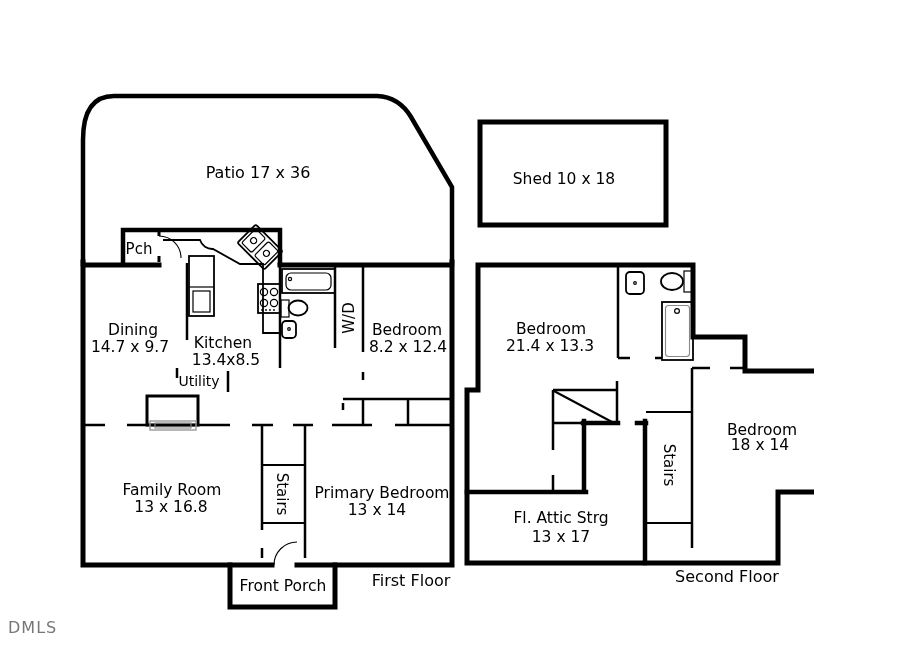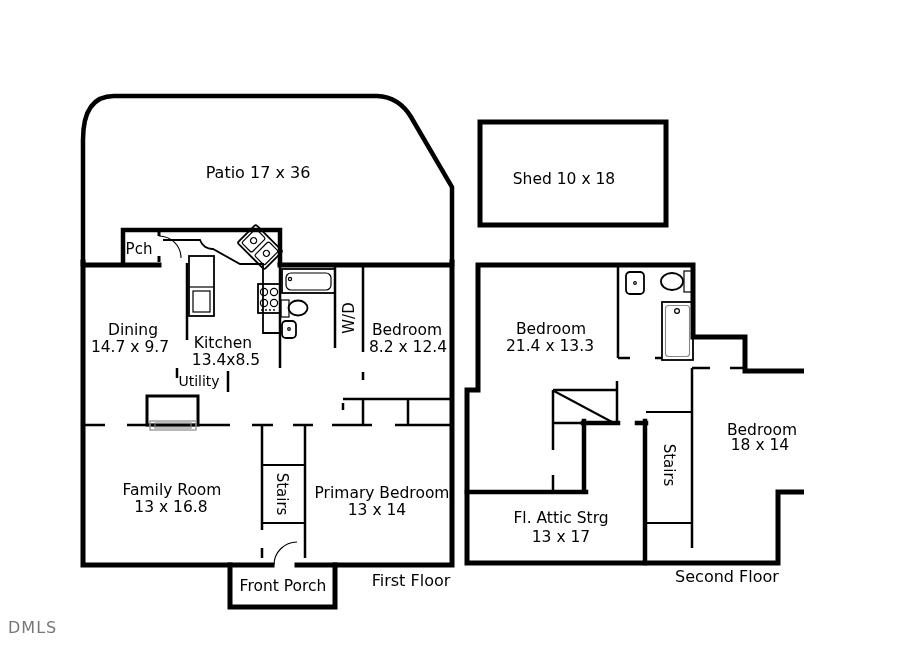--- a/index.html
+++ b/index.html
@@ -1,17 +1,17 @@
 <!DOCTYPE html>
 <html><head>
 <meta charset="utf-8">
 <style>
   html,body{margin:0;padding:0;background:#ffffff;}
   #stage{position:relative;width:804px;height:655px;background:#ffffff;overflow:hidden;
-         font-family:"DejaVu Sans","Liberation Sans",sans-serif;}
+         font-family:"DejaVu Sans","Liberation Sans",sans-serif;padding-left:10px;}
   svg{position:absolute;left:0;top:0;}
   .wall{stroke:#000;fill:none;}
   .w5{stroke-width:5;stroke-linecap:square;}
   .w45{stroke-width:4.5;stroke-linecap:square;}
   .w3{stroke-width:3;stroke-linecap:butt;}
   .w25{stroke-width:2.5;stroke-linecap:butt;}
   .w2{stroke-width:2;stroke-linecap:butt;}
   .fix{stroke:#000;fill:none;stroke-width:1.8;}
   .fix2{stroke:#000;fill:none;stroke-width:1.2;}
   .gray{stroke:#999;fill:none;stroke-width:1.4;}

